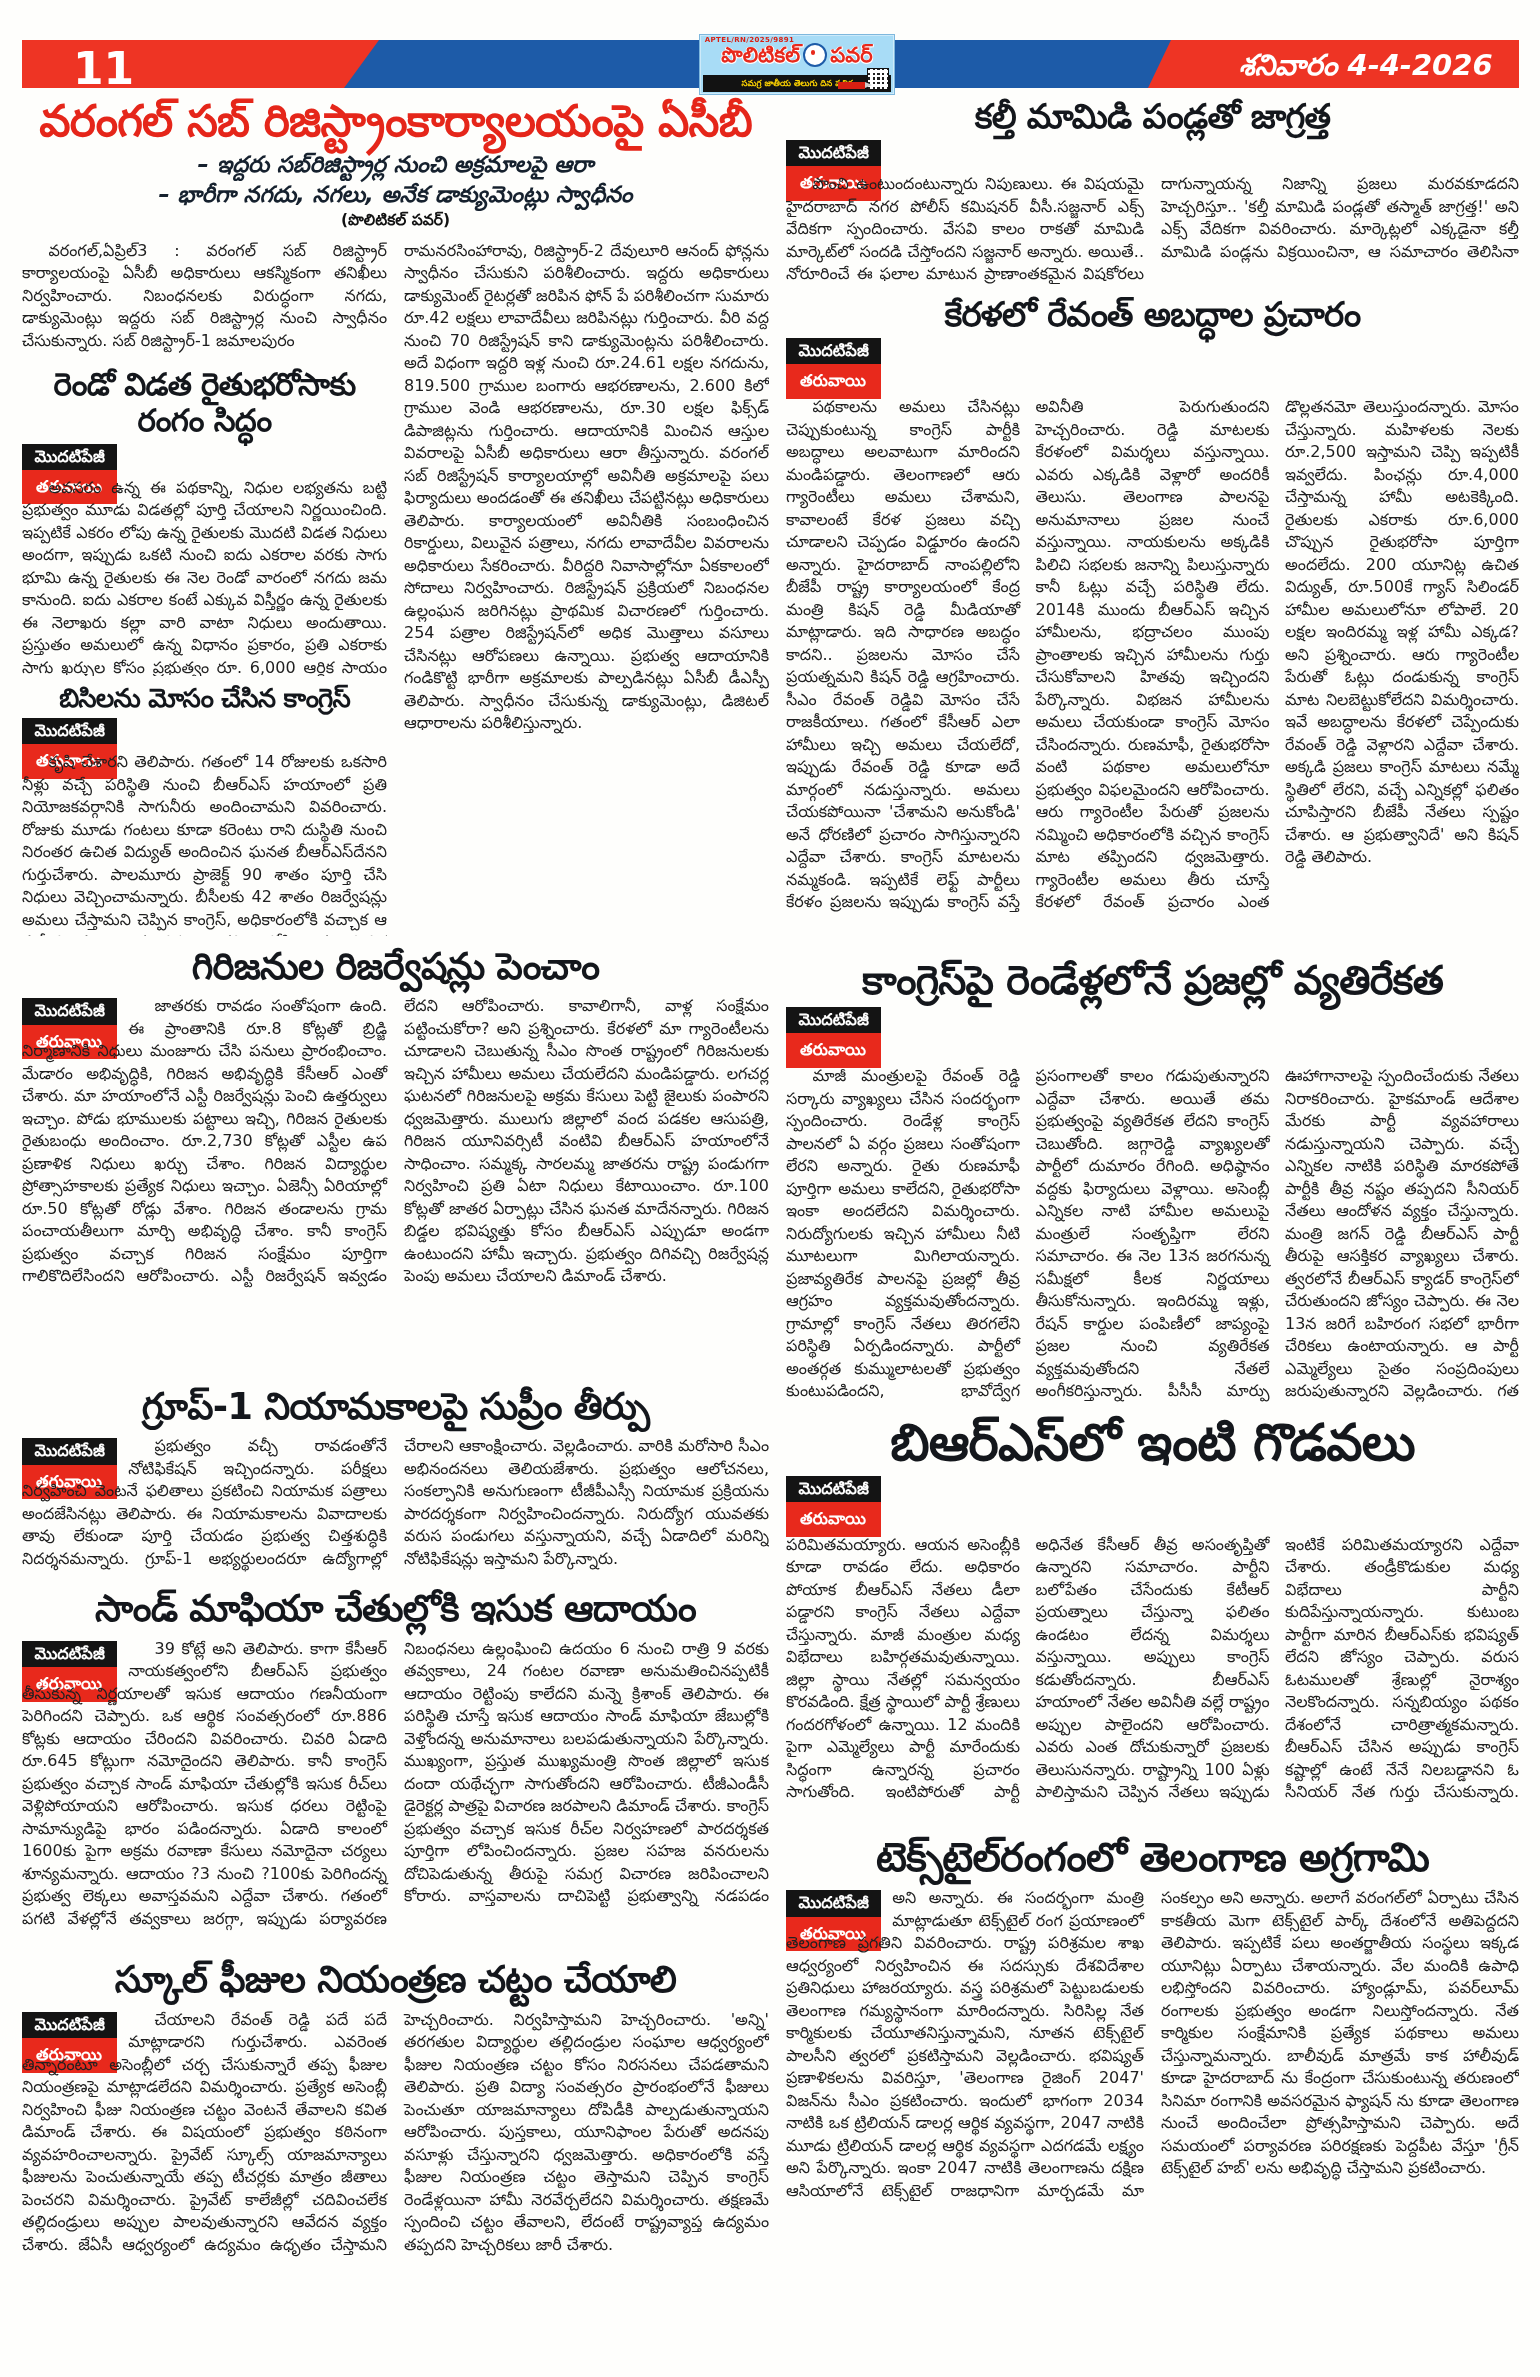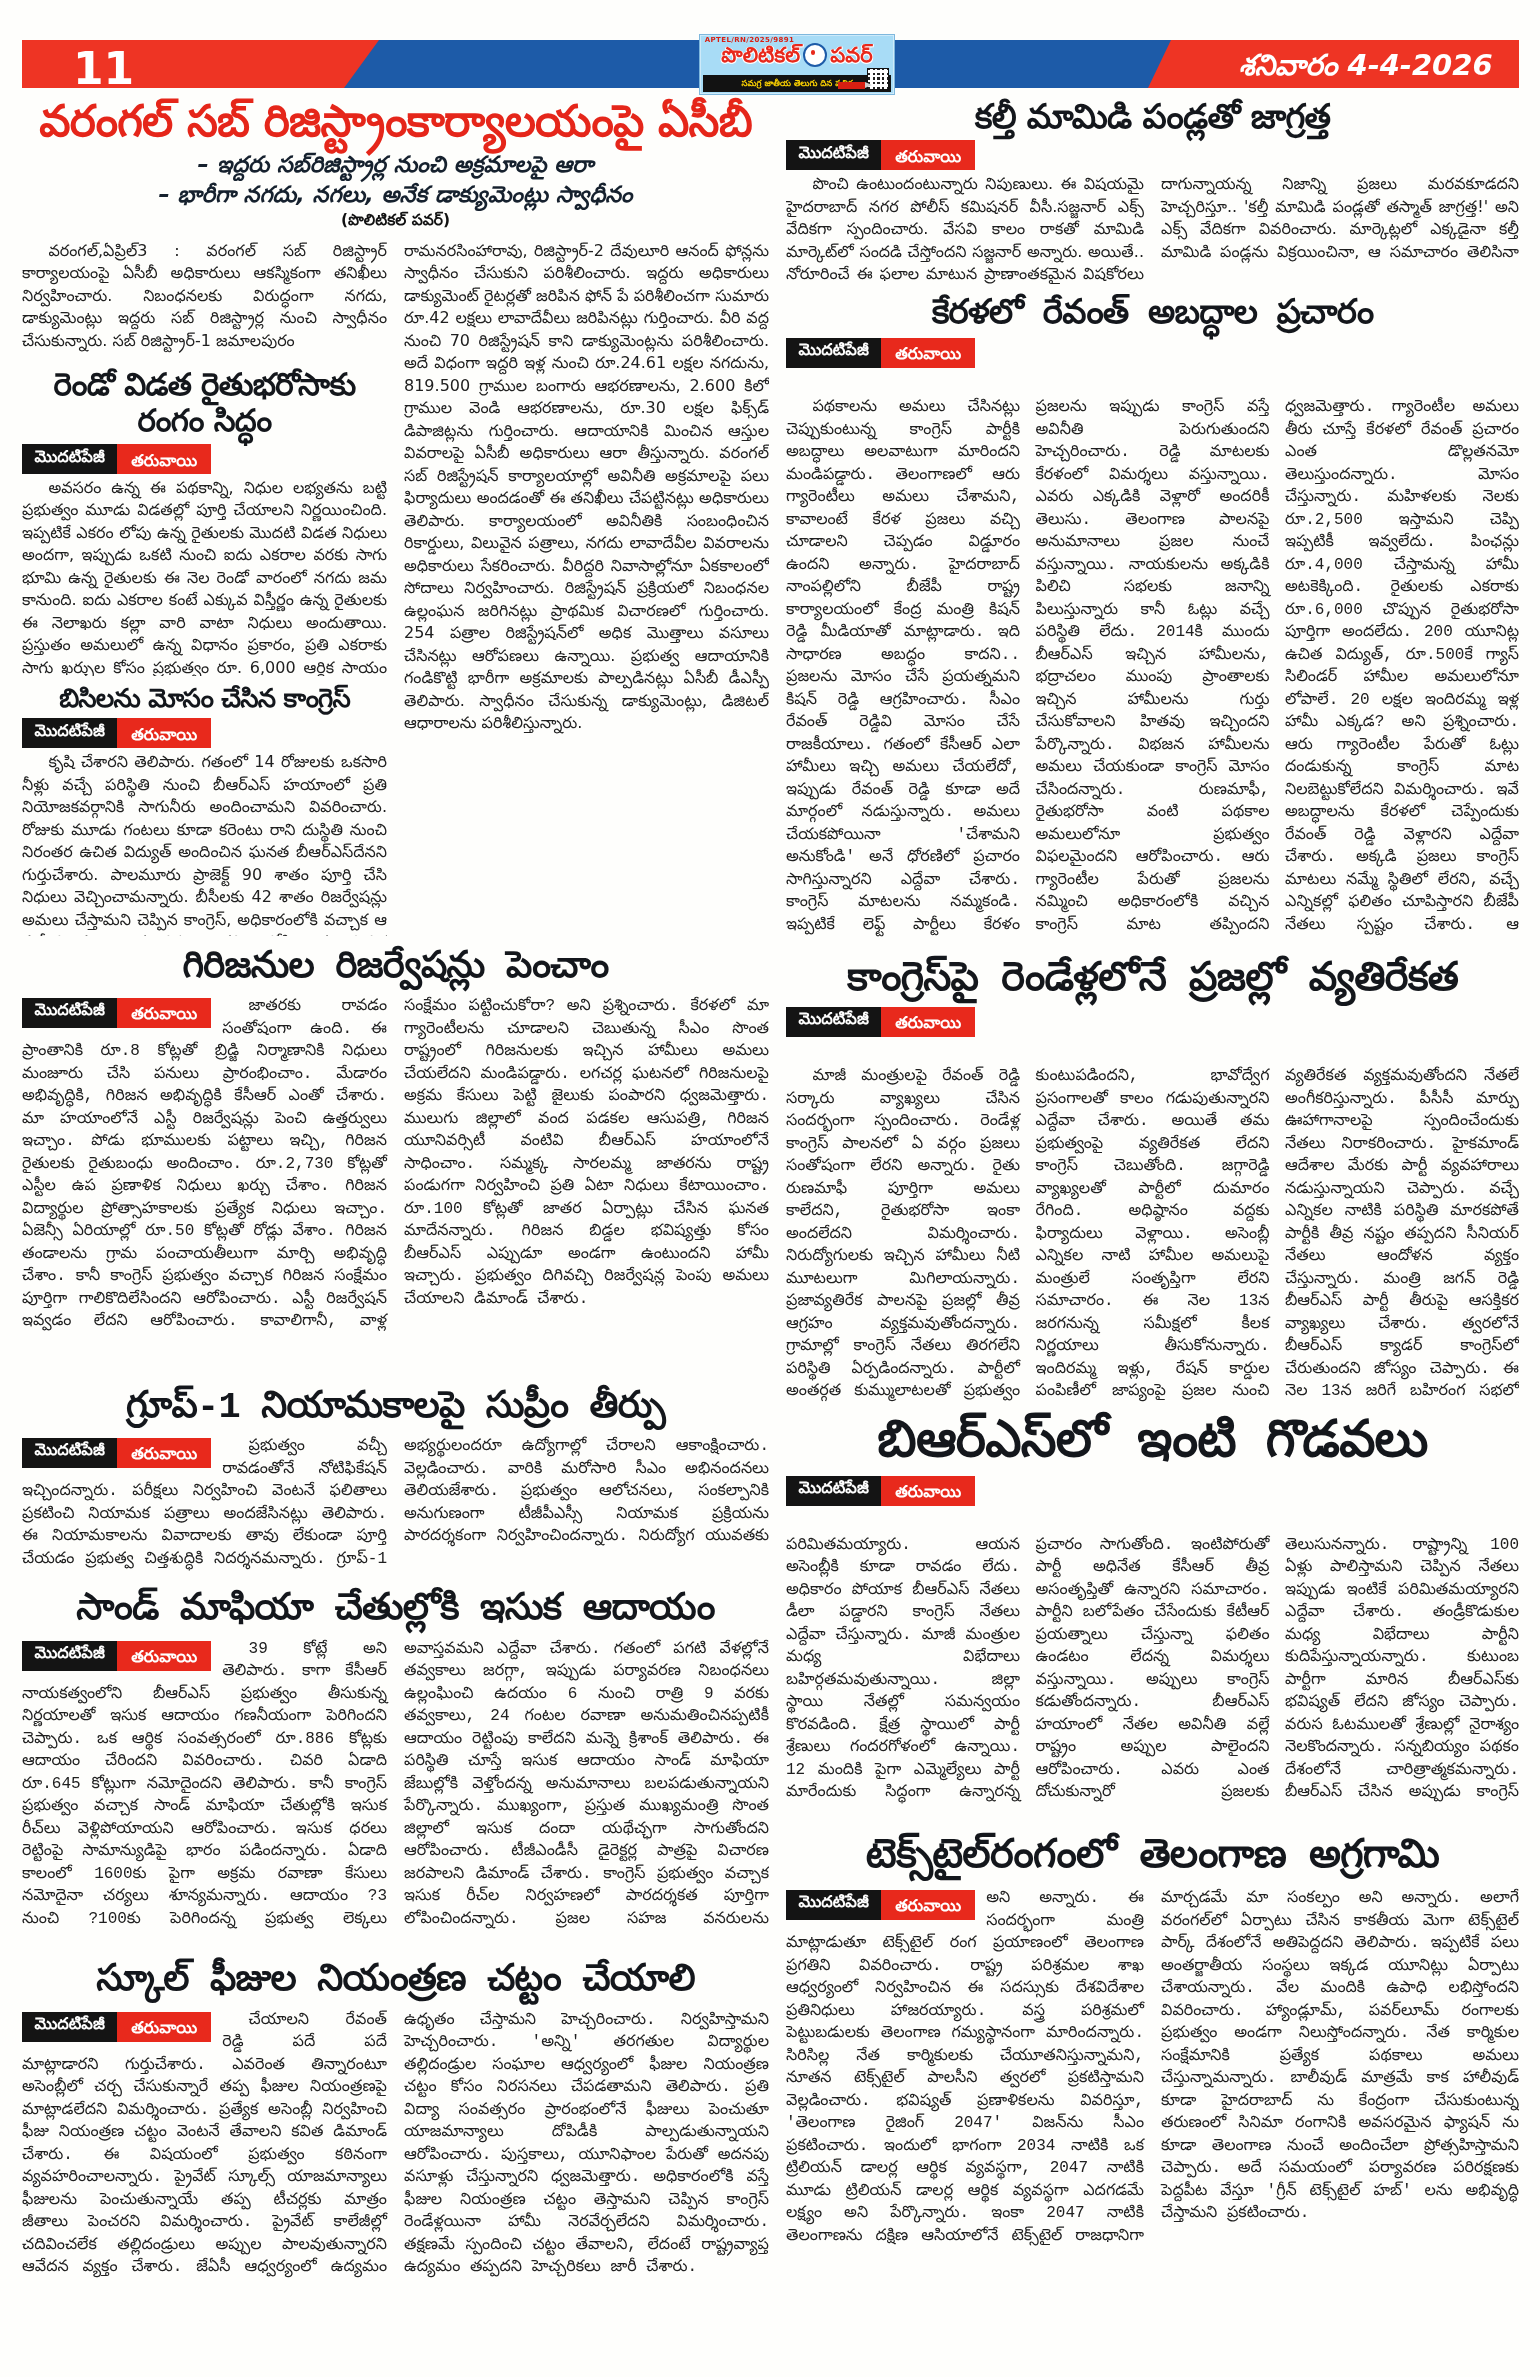--- a/index.html
+++ b/index.html
@@ -36,35 +36,35 @@
   .half-right{position:absolute;left:786px;top:98px;width:733px;}
   
   .h-lead{margin:0;color:#e5261a;font-size:44px;line-height:1.05;font-weight:bold;text-align:center;letter-spacing:-0.8px;}
   .subpoints{margin-top:6.2px;text-align:center;font-size:22.5px;font-weight:bold;color:#16212e;line-height:29.5px;font-style:italic;}
   .byline{text-align:center;font-size:15.5px;font-weight:bold;margin-top:1.6px;color:#111;}
   .h-sec{margin:0;color:#14171c;font-weight:bold;text-align:center;letter-spacing:-0.8px;}
   .h44{font-size:34px;line-height:1.1;} .h48{font-size:37px;line-height:1.1;}
   .h52{font-size:40px;line-height:1.1;} .h64{font-size:51px;line-height:1.1;}
   .h40{font-size:31px;line-height:1.18;} .h32{font-size:26px;line-height:1.15;}
   
-  .tag{display:inline-flex;height:30px;line-height:26.4px;font-size:16.3px;font-weight:bold;color:#fff;white-space:nowrap;}
+  .tag{display:inline-flex;height:30px;line-height:26.4px;font-size:16.3px;font-weight:bold;color:#fff;white-space:nowrap;flex-direction:column;}
   .tag .t1{background:#141414;padding:0 12.4px;}
   .tag .t2{background:#e8291c;padding:4px 14px;}
   .tag-row{margin:4.7px 0 3.1px 0;}
   .tag-float{float:left;margin:3.1px 11px 4.7px 0;}
   
   .copy{font-size:16px;line-height:22.5px;text-align:justify;color:#202020;}
   .copy .ind{display:inline-block;width:26.4px;}
   .lead-cols{display:flex;gap:17px;height:696px;margin-top:7.8px;overflow:hidden;}
   .lead-cols .col{width:365px;overflow:hidden;}
   .colB{height:100%;}
   .blk{overflow:hidden;}
   .cols2{column-count:2;column-gap:17px;overflow:hidden;}
   .cols3{column-count:3;column-gap:15.5px;overflow:hidden;margin-top:28px;}
-  .sec{margin-top:11px;font-family:Liberation Mono, monospace;}
+  .sec{margin-top:11px;}
 </style>
 </head>
 <body>
 
 <div class="page">
 
   <div class="hdr">
     <div class="hdr-blue"></div>
     <div class="hdr-redL"></div>
     <div class="hdr-redR"></div>

